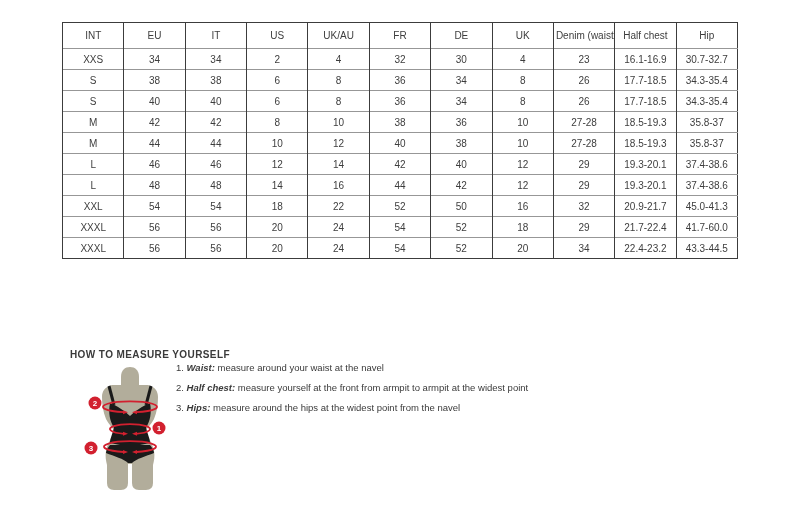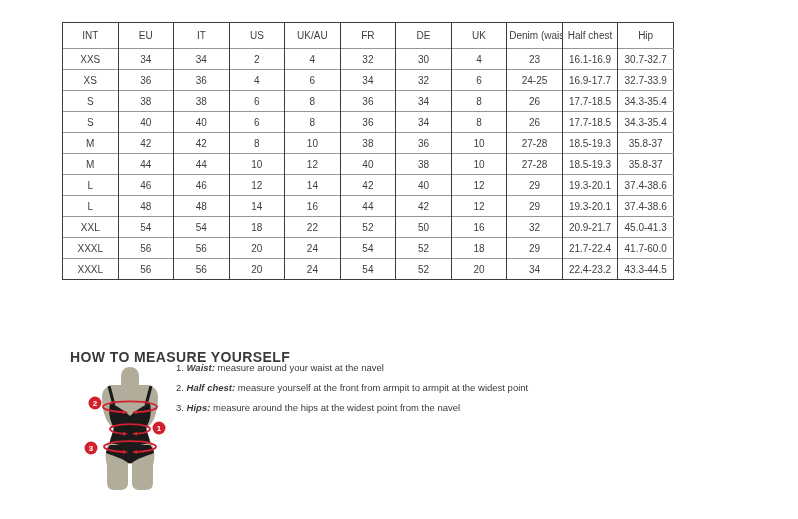--- a/index.html
+++ b/index.html
@@ -4,38 +4,38 @@
 <style>
   * { margin:0; padding:0; box-sizing:border-box; }
   html,body { background:#ffffff; }
   body {
     width:798px; height:519px; position:relative; overflow:hidden;
     font-family:"Liberation Sans", sans-serif; color:#3d3d3d;
   }
 
   
   table.size-chart {
-    position:absolute; left:62px; top:22px; width:612px;
+    position:absolute; left:62px; top:22px; width:676px;
     border-collapse:collapse; table-layout:fixed;
     font-size:10px; color:#3d3d3d;
     border:1px solid #3c3c3c;
   }
   table.size-chart th, table.size-chart td {
     border-left:1px solid #3c3c3c;
     text-align:center; vertical-align:middle;
     font-weight:normal; padding:0 2px;
     white-space:nowrap; overflow:hidden;
   }
   table.size-chart th { height:26px; }
   table.size-chart td { height:21px; border-top:1px solid #979797; }
 
   
   .measure-heading {
     position:absolute; left:64px; top:349px;
-    font-size:14px; font-weight:bold; letter-spacing:.4px; color:#3a3a3a;padding-left:6px;
+    font-size:10px; font-weight:bold; letter-spacing:.4px; color:#3a3a3a;padding-left:6px;
   }
   .figure-wrap { position:absolute; left:70px; top:364px; width:130px; height:148px; }
   .steps {
     position:absolute; left:176px; top:362px; width:420px;
     list-style:none; font-size:9.5px; color:#3a3a3a;
   }
   .steps li { margin-bottom:8px; line-height:12px; }
   .steps .step-label { font-weight:bold;font-style:italic; }
 </style>
 </head>
@@ -63,33 +63,20 @@
         <td>34</td>
         <td>34</td>
         <td>2</td>
         <td>4</td>
         <td>32</td>
         <td>30</td>
         <td>4</td>
         <td>23</td>
         <td>16.1-16.9</td>
         <td>30.7-32.7</td>
-      </tr>
-      <tr>
-        <td>XS</td>
-        <td>36</td>
-        <td>36</td>
-        <td>4</td>
-        <td>6</td>
-        <td>34</td>
-        <td>32</td>
-        <td>6</td>
-        <td>24-25</td>
-        <td>16.9-17.7</td>
-        <td>32.7-33.9</td>
       </tr>
       <tr>
         <td>S</td>
         <td>38</td>
         <td>38</td>
         <td>6</td>
         <td>8</td>
         <td>36</td>
         <td>34</td>
         <td>8</td>

